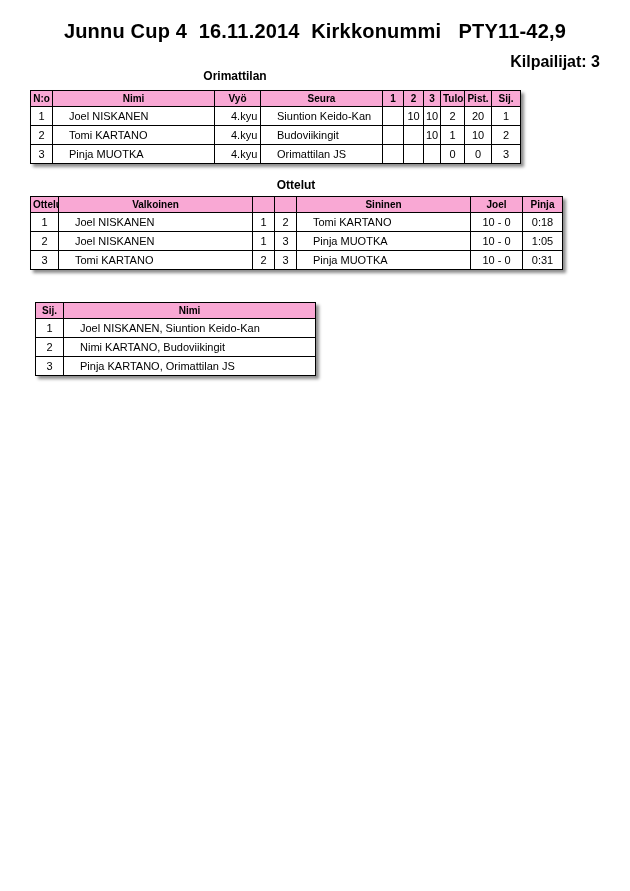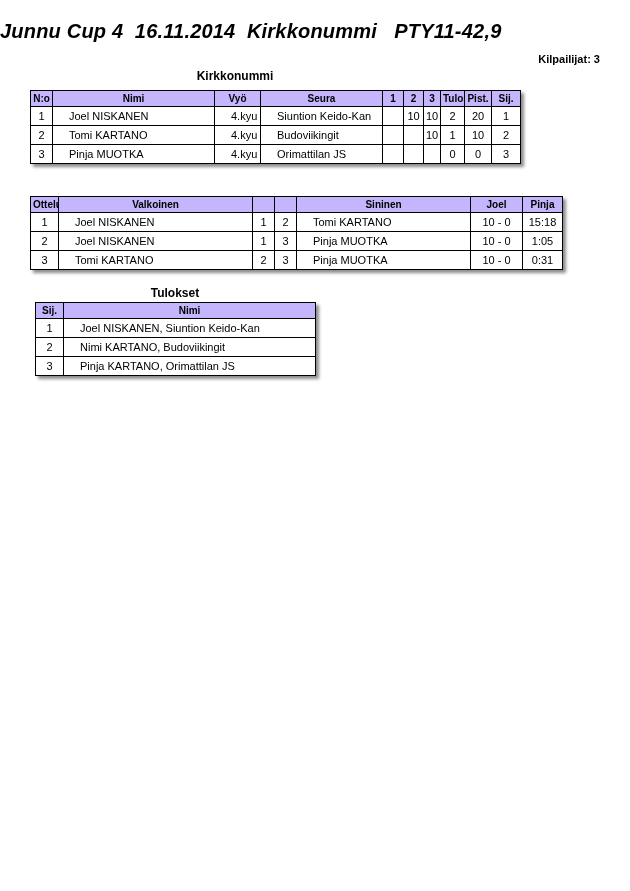--- a/index.html
+++ b/index.html
@@ -8,65 +8,65 @@
     width: 630px; height: 891px;
     font-family: "Liberation Sans", sans-serif;
     color: #000;
     position: relative;
     overflow: hidden;
   }
   .page { position: relative; width: 630px; height: 891px; background: #ffffff; }
 
   .title {
     position: absolute; top: 20px; left: 0; width: 630px;
-    text-align: left; font-size: 20px; font-weight: bold;
-    white-space: pre; letter-spacing: 0.2px; font-style: italic;
+    text-align: center; font-size: 20px; font-weight: bold;
+    white-space: pre; letter-spacing: 0.2px;
   }
   .count {
     position: absolute; top: 53px; right: 30px;
-    font-size: 11px; font-weight: bold;
+    font-size: 16px; font-weight: bold;
   }
   .tbl-label {
     position: absolute; font-size: 12px; font-weight: bold; text-align: center;
   }
   .lbl-kilpailijat { top: 69px; left: 0; width: 470px; }
   .lbl-ottelut    { top: 178px; left: 30px; width: 532px; }
   .lbl-tulokset   { top: 286px; left: 35px; width: 280px; }
 
   table {
     position: absolute;
     border-collapse: collapse; table-layout: fixed;
     background: #fff; font-size: 11px;
     box-shadow: 3px 3px 3px rgba(0,0,0,0.45);
   }
   th, td {
     border: 1px solid #000;
     overflow: hidden; white-space: nowrap;
     padding: 0 2px; vertical-align: middle;
   }
-  th { background: #c4b5fd; font-weight: bold; height: 16px; font-size: 10px; text-align: center; }
+  th { background: #f9a8d4; font-weight: bold; height: 16px; font-size: 10px; text-align: center; }
   td { height: 19px; }
 
   .tbl-kilpailijat { top: 90px;  left: 30px; width: 490px; }
   .tbl-ottelut     { top: 196px; left: 30px; width: 532px; }
   .tbl-tulokset    { top: 302px; left: 35px; width: 280px; }
 
   td.al-left   { text-align: left; padding-left: 16px; }
   td.al-center { text-align: center; }
   th.al-left   { text-align: left; padding-left: 2px; }
 </style>
 </head>
 <body>
 
 <div class="page">
 
   <div class="title">Junnu Cup 4  16.11.2014  Kirkkonummi   PTY11-42,9</div>
   <div class="count">Kilpailijat: 3</div>
 
-  <div class="tbl-label lbl-kilpailijat">Kirkkonummi</div>
+  <div class="tbl-label lbl-kilpailijat">Orimattilan</div>
   <table class="tbl-kilpailijat">
     <colgroup>
       <col style="width:22px">
         <col style="width:162px">
         <col style="width:46px">
         <col style="width:122px">
       <col style="width:21px">
         <col style="width:20px">
         <col style="width:17px">
       <col style="width:24px">
@@ -120,20 +120,21 @@
         <td class="al-center"></td>
         <td class="al-center"></td>
         <td class="al-center"></td>
         <td class="al-center">0</td>
         <td class="al-center">0</td>
         <td class="al-center">3</td>
       </tr>
     </tbody>
   </table>
 
+  <div class="tbl-label lbl-ottelut">Ottelut</div>
   <table class="tbl-ottelut">
     <colgroup>
       <col style="width:28px">
         <col style="width:194px">
         <col style="width:22px">
         <col style="width:22px">
       <col style="width:174px">
         <col style="width:52px">
         <col style="width:40px">
     </colgroup>
@@ -149,21 +150,21 @@
       </tr>
     </thead>
     <tbody>
       <tr>
         <td class="al-center">1</td>
         <td class="al-left">Joel NISKANEN</td>
         <td class="al-center">1</td>
         <td class="al-center">2</td>
         <td class="al-left">Tomi KARTANO</td>
         <td class="al-center">10 - 0</td>
-        <td class="al-center">15:18</td>
+        <td class="al-center">0:18</td>
       </tr>
       <tr>
         <td class="al-center">2</td>
         <td class="al-left">Joel NISKANEN</td>
         <td class="al-center">1</td>
         <td class="al-center">3</td>
         <td class="al-left">Pinja MUOTKA</td>
         <td class="al-center">10 - 0</td>
         <td class="al-center">1:05</td>
       </tr>
@@ -172,21 +173,20 @@
         <td class="al-left">Tomi KARTANO</td>
         <td class="al-center">2</td>
         <td class="al-center">3</td>
         <td class="al-left">Pinja MUOTKA</td>
         <td class="al-center">10 - 0</td>
         <td class="al-center">0:31</td>
       </tr>
     </tbody>
   </table>
 
-  <div class="tbl-label lbl-tulokset">Tulokset</div>
   <table class="tbl-tulokset">
     <colgroup>
       <col style="width:28px">
         <col style="width:252px">
     </colgroup>
     <thead>
       <tr>
         <th>Sij.</th>
         <th>Nimi</th>
       </tr>

